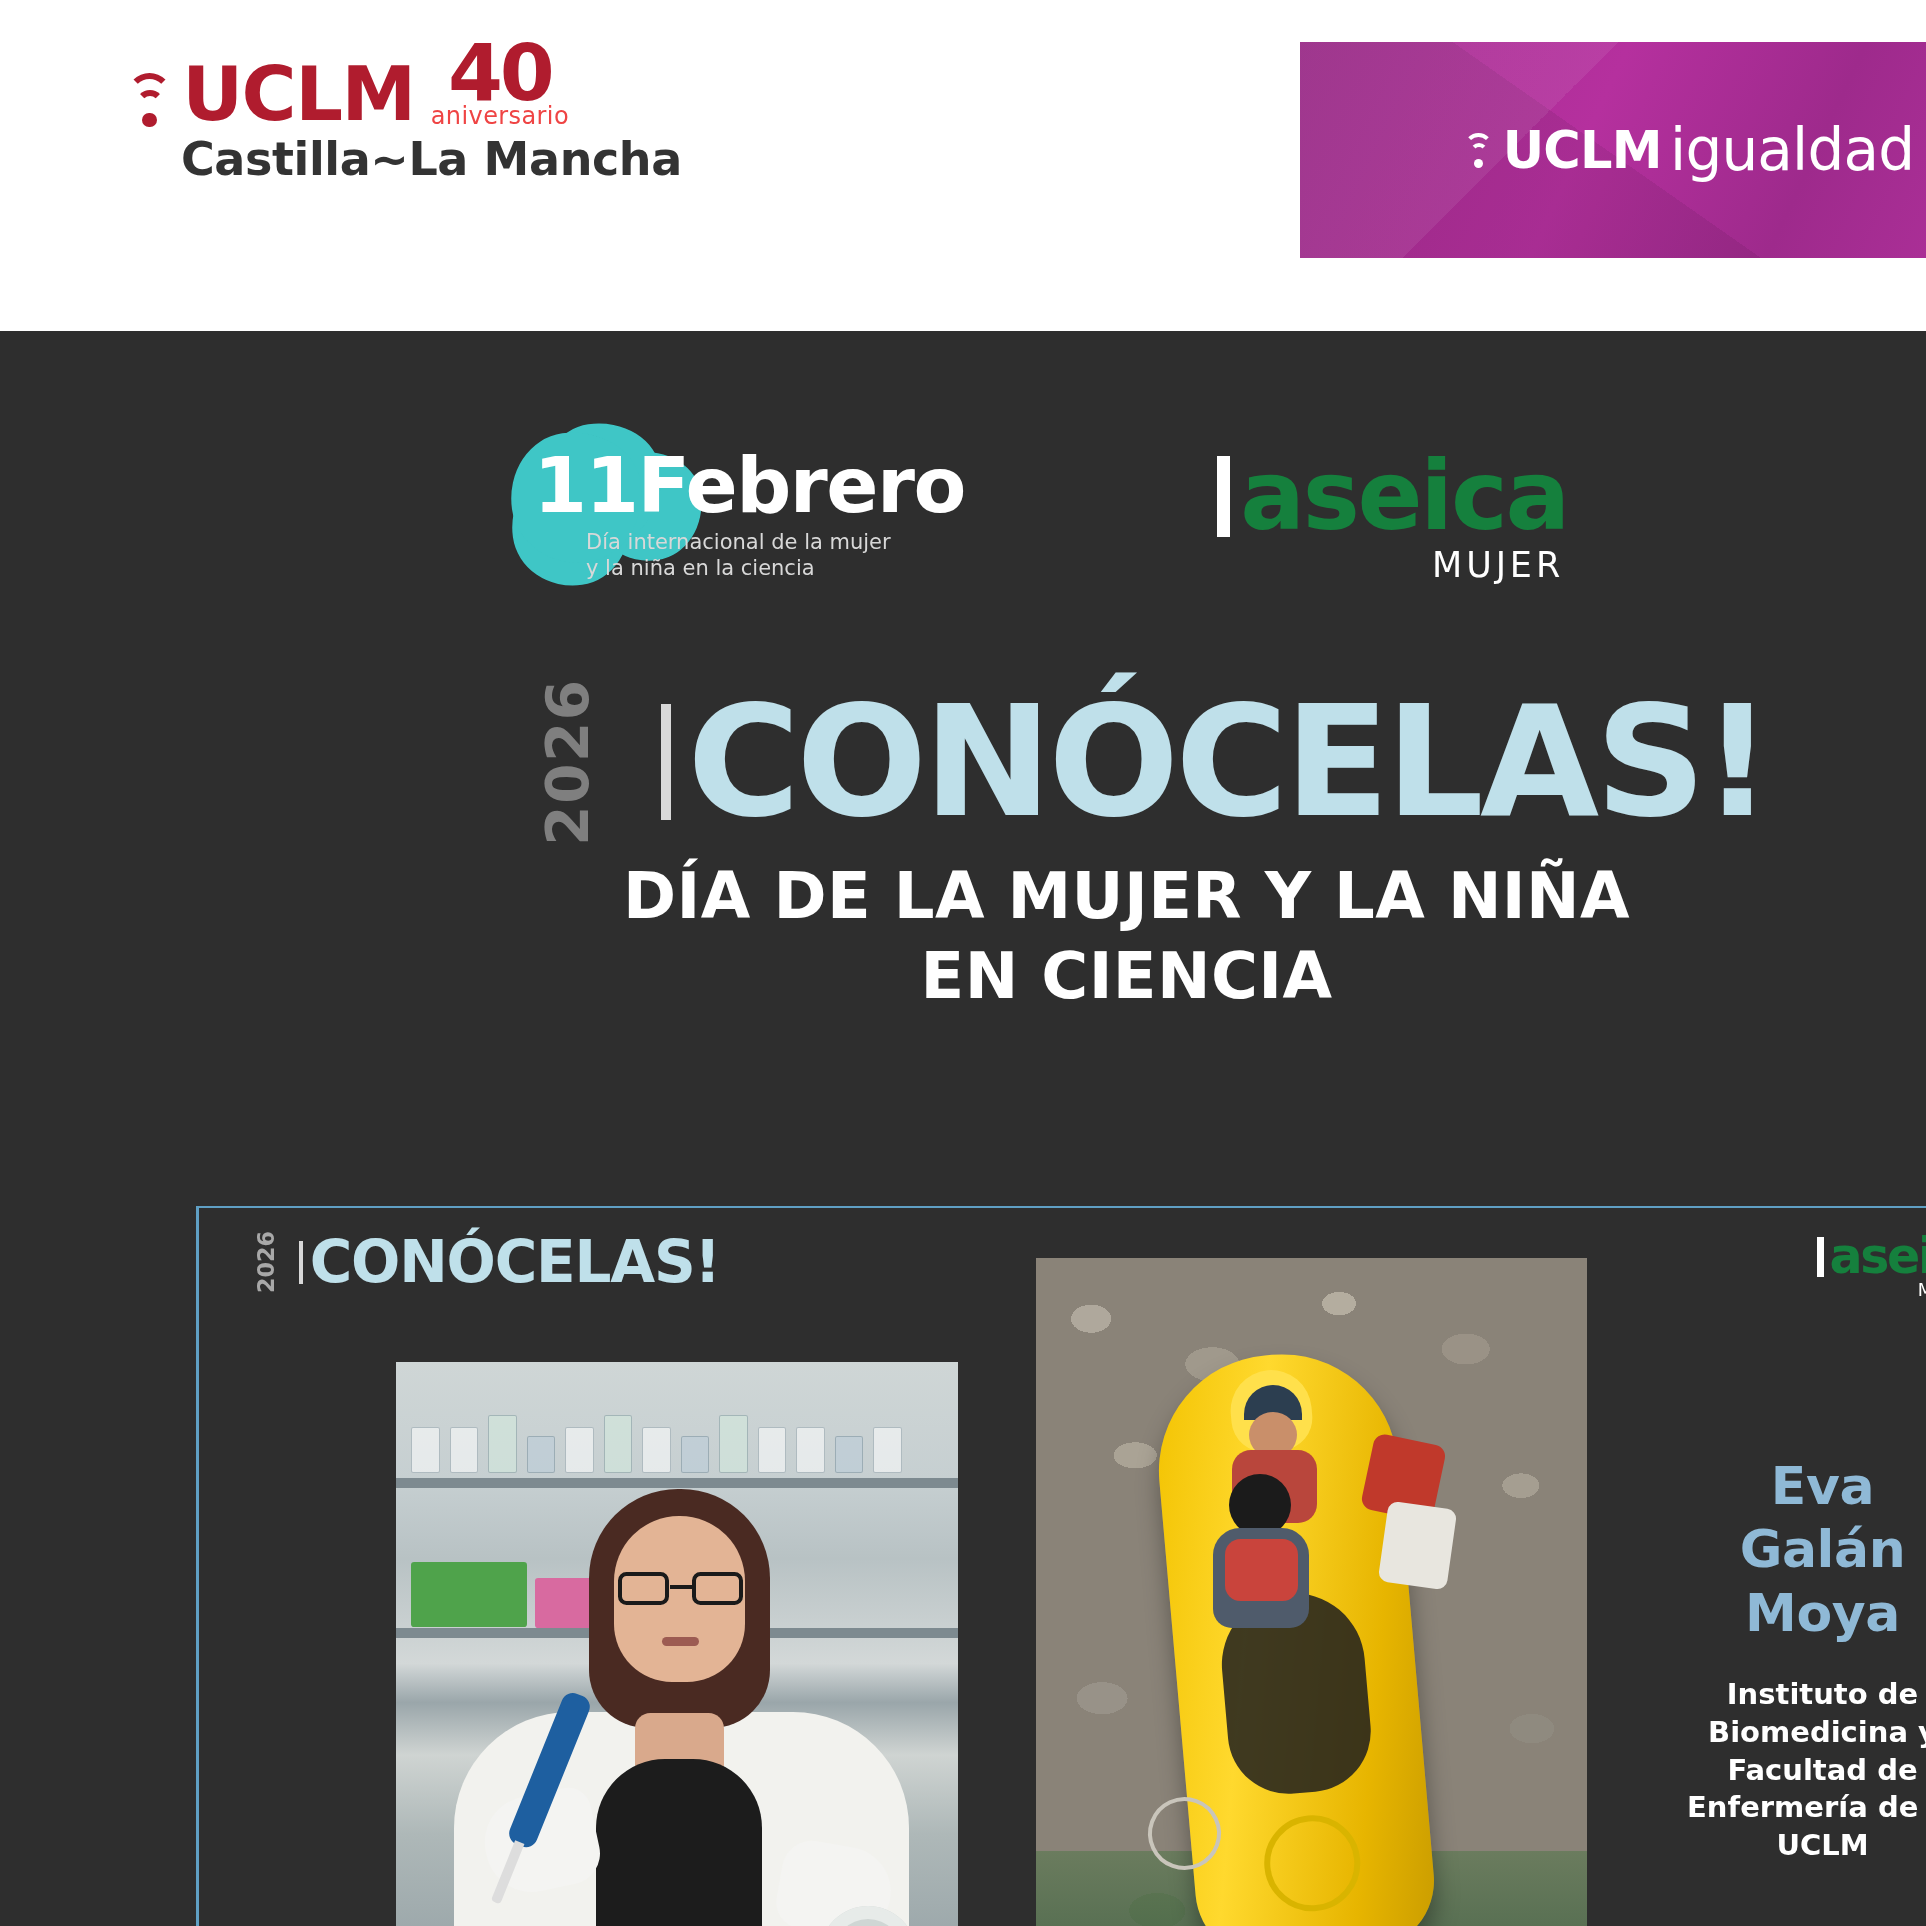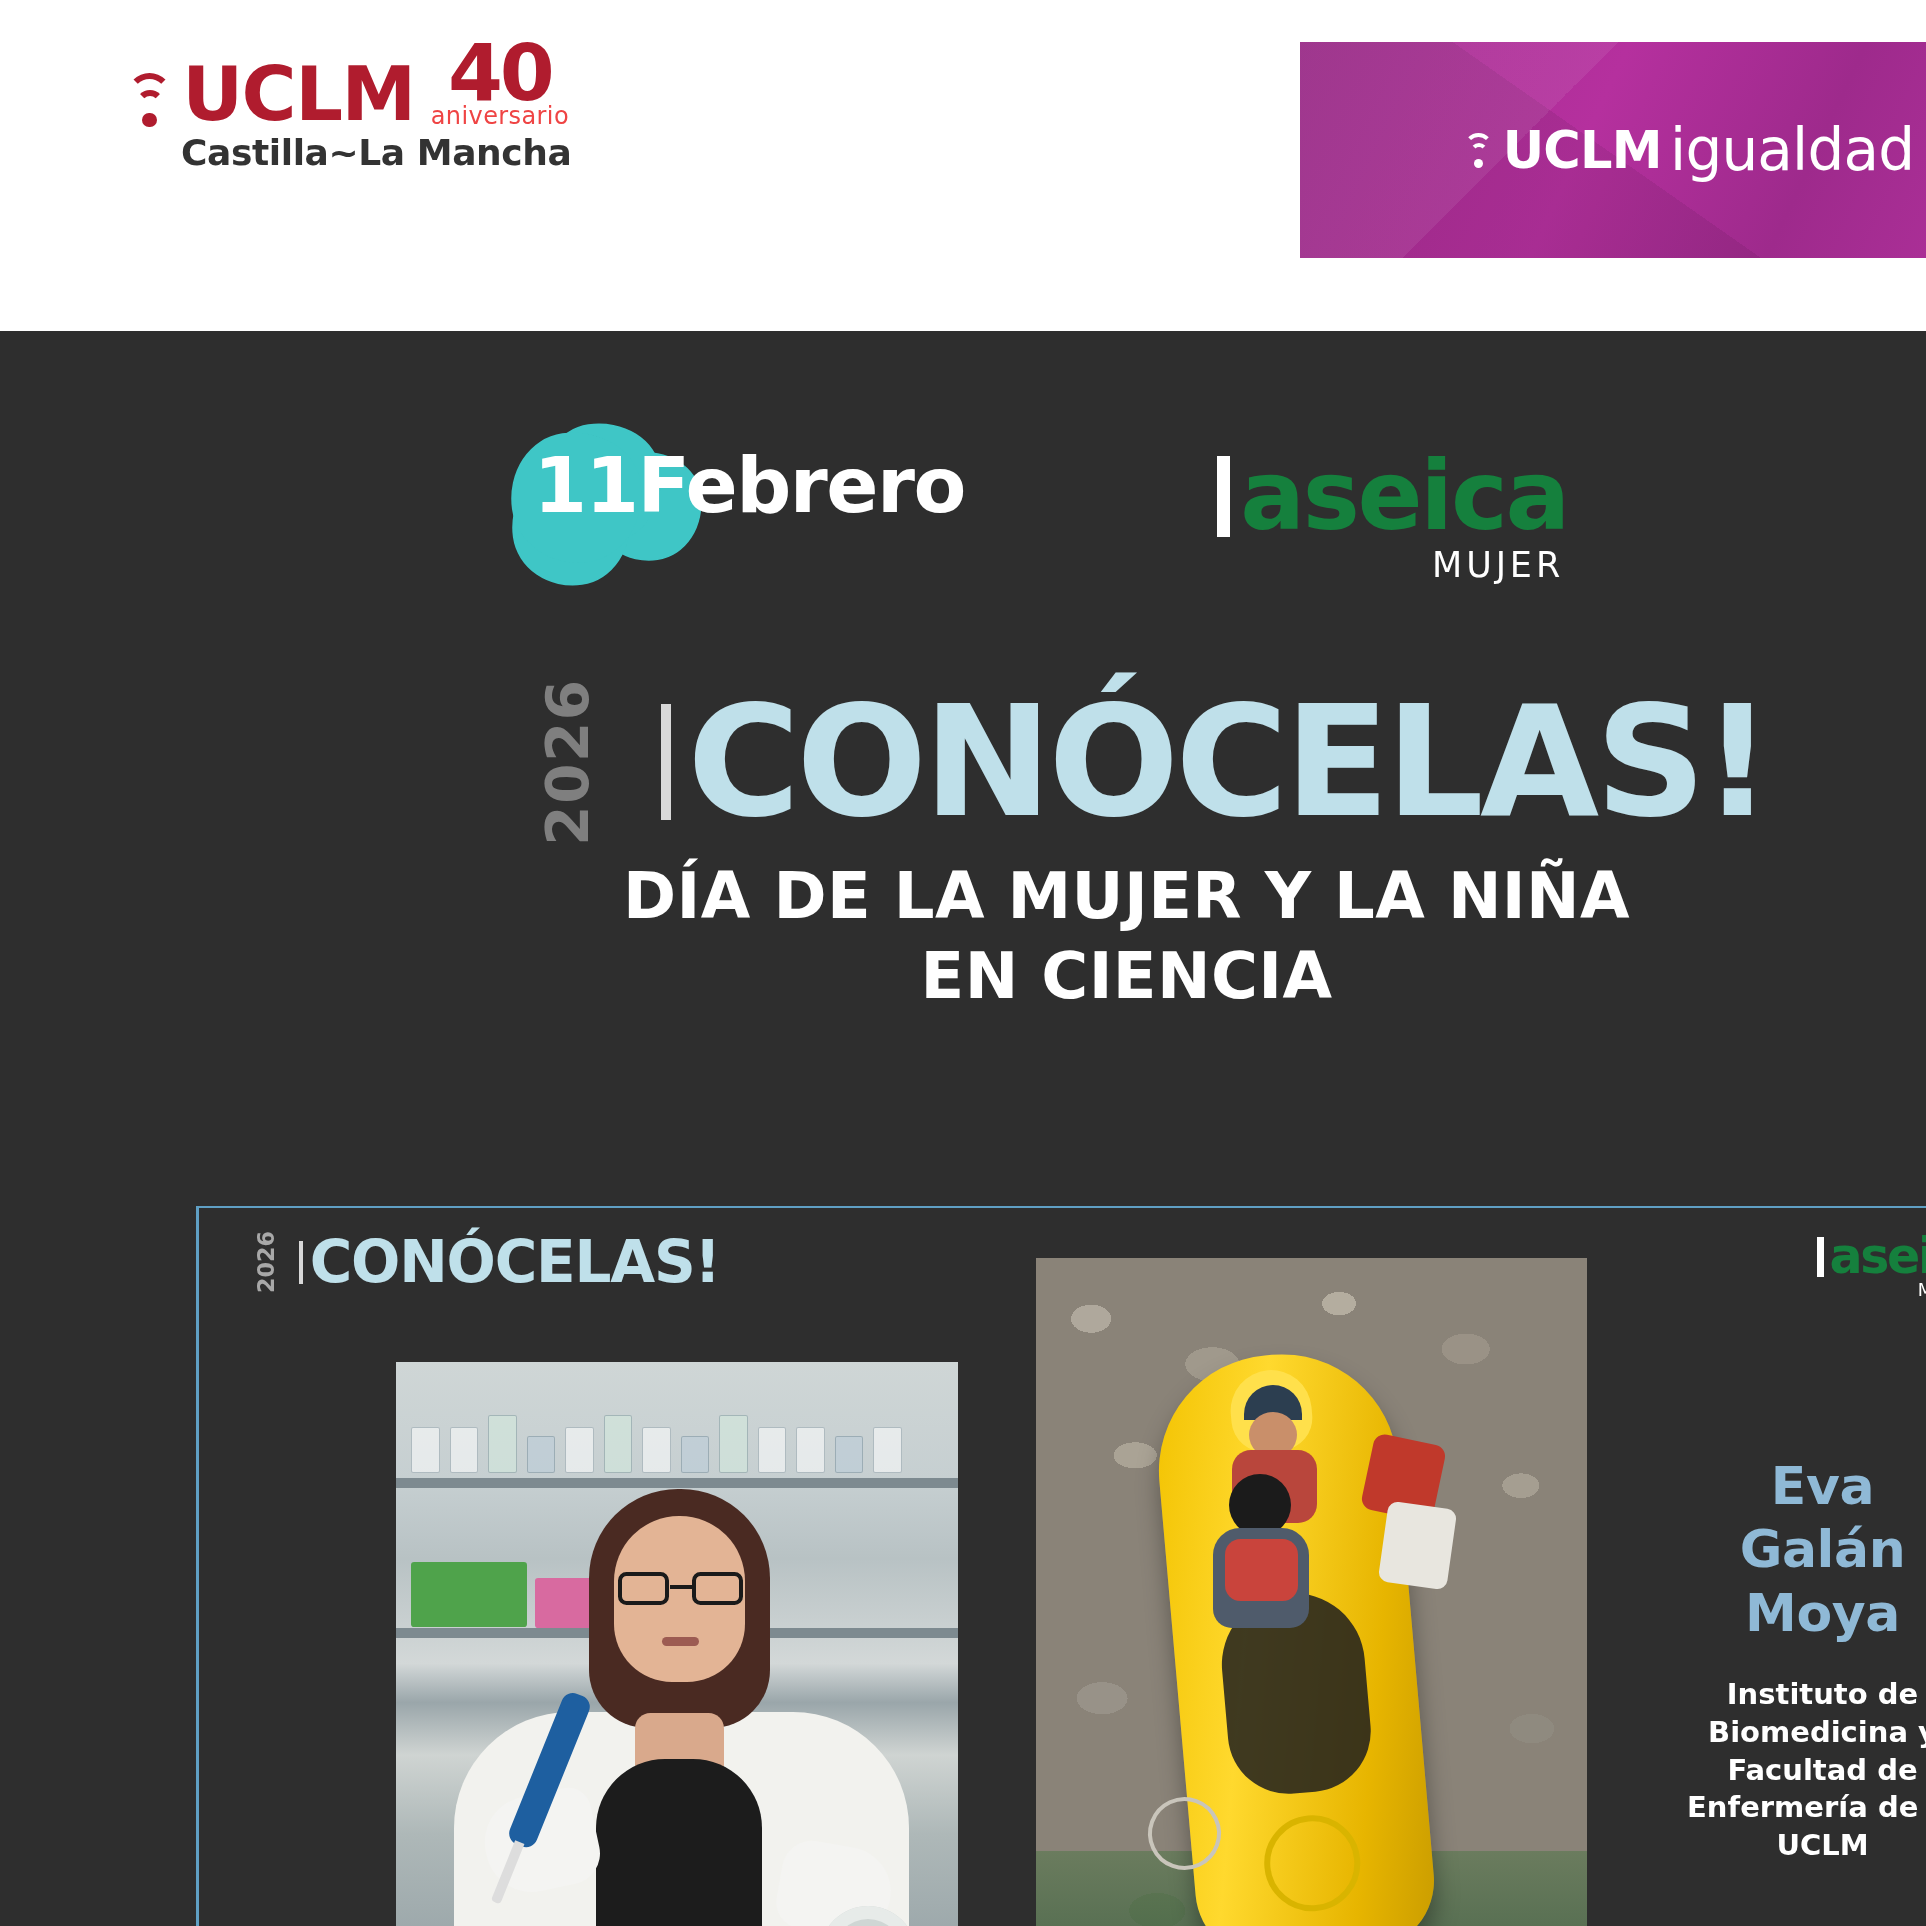--- a/index.html
+++ b/index.html
@@ -94,21 +94,21 @@
     font-family: "DejaVu Sans", sans-serif;
     font-size: 58px;
     color: #333333;
     margin-top: 3.9px;
     margin-left: 54px;
     letter-spacing: -0.4px;
   }
   .uclm-castilla {
     font-family: "DejaVu Sans", sans-serif;
     font-weight: bold;
-    font-size: 36px;
+    font-size: 46px;
     color: #333333;
     margin-top: 2.3px;
     margin-left: 54px;
     letter-spacing: -0.4px;
   }
 
   .igualdad-box {
     position: absolute;
     left: 1300px;
     top: 42px;
@@ -693,20 +693,24 @@
       </div>
     </div>
   </div>
 
   <div class="header-logos">
 
     <div class="feb-logo">
       <div class="feb-splat"></div>
       <div class="feb-title">
         <span>11F</span><span>ebrero</span>
+      </div>
+      <div class="feb-sub">
+        <div>Día internacional de la mujer</div>
+        <div>y la niña en la ciencia</div>
       </div>
     </div>
 
     <div class="aseica-logo">
       <div class="aseica-word">
         <span class="aseica-bar"></span>
         <span class="aseica-text">aseica</span>
       </div>
       <div class="aseica-mujer">MUJER</div>
     </div>

